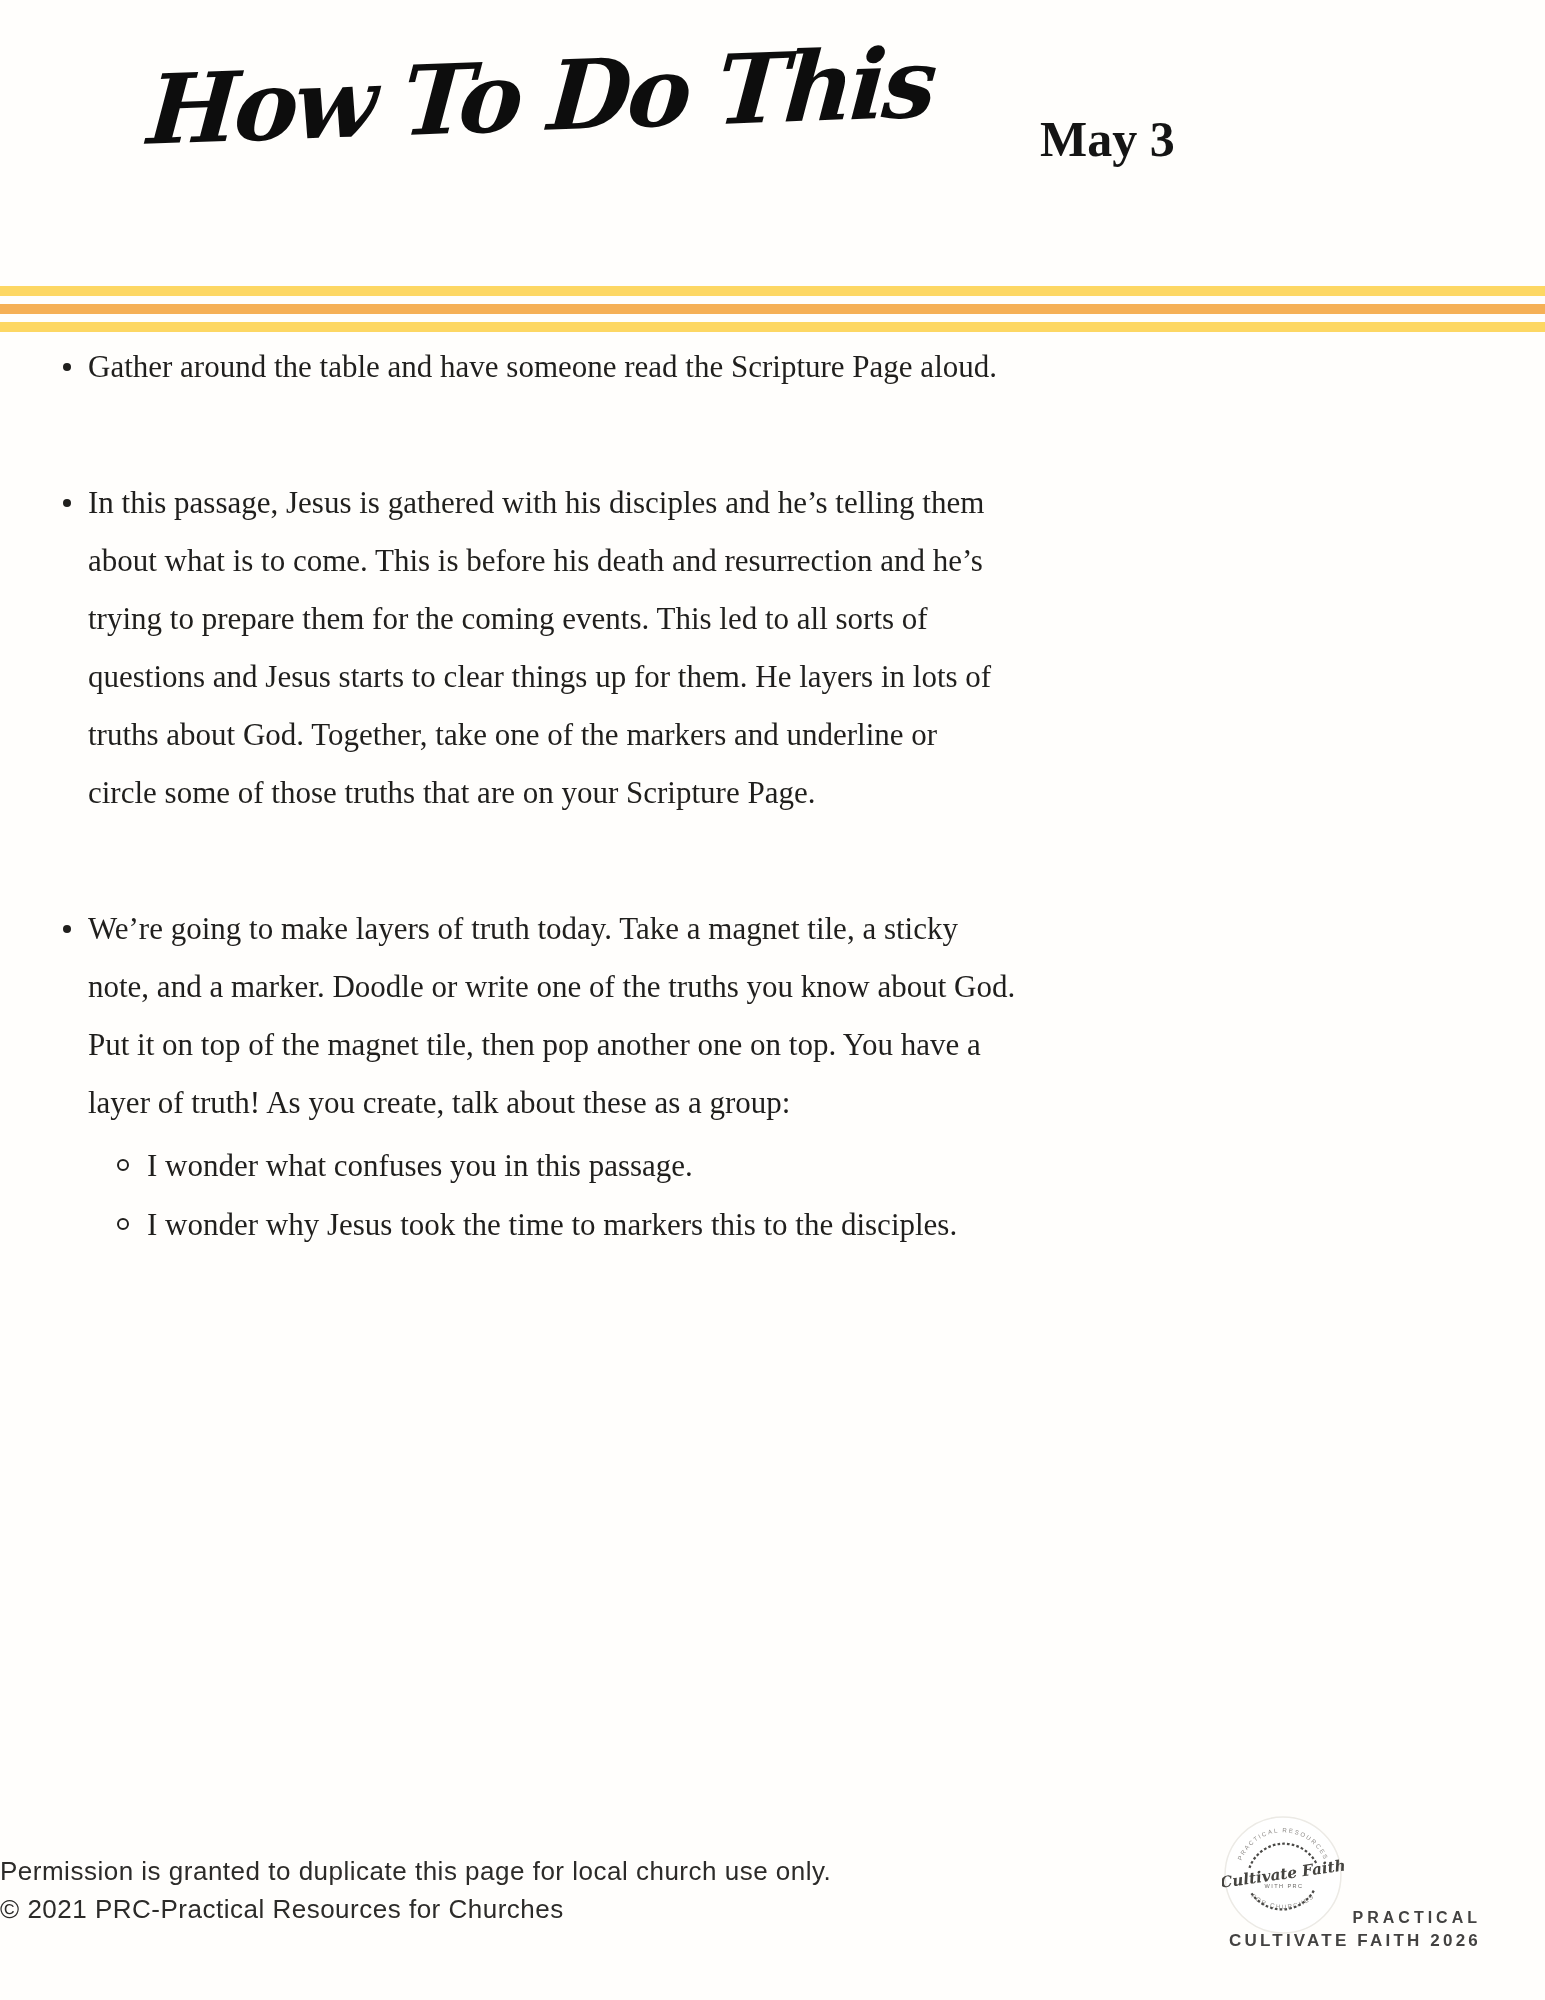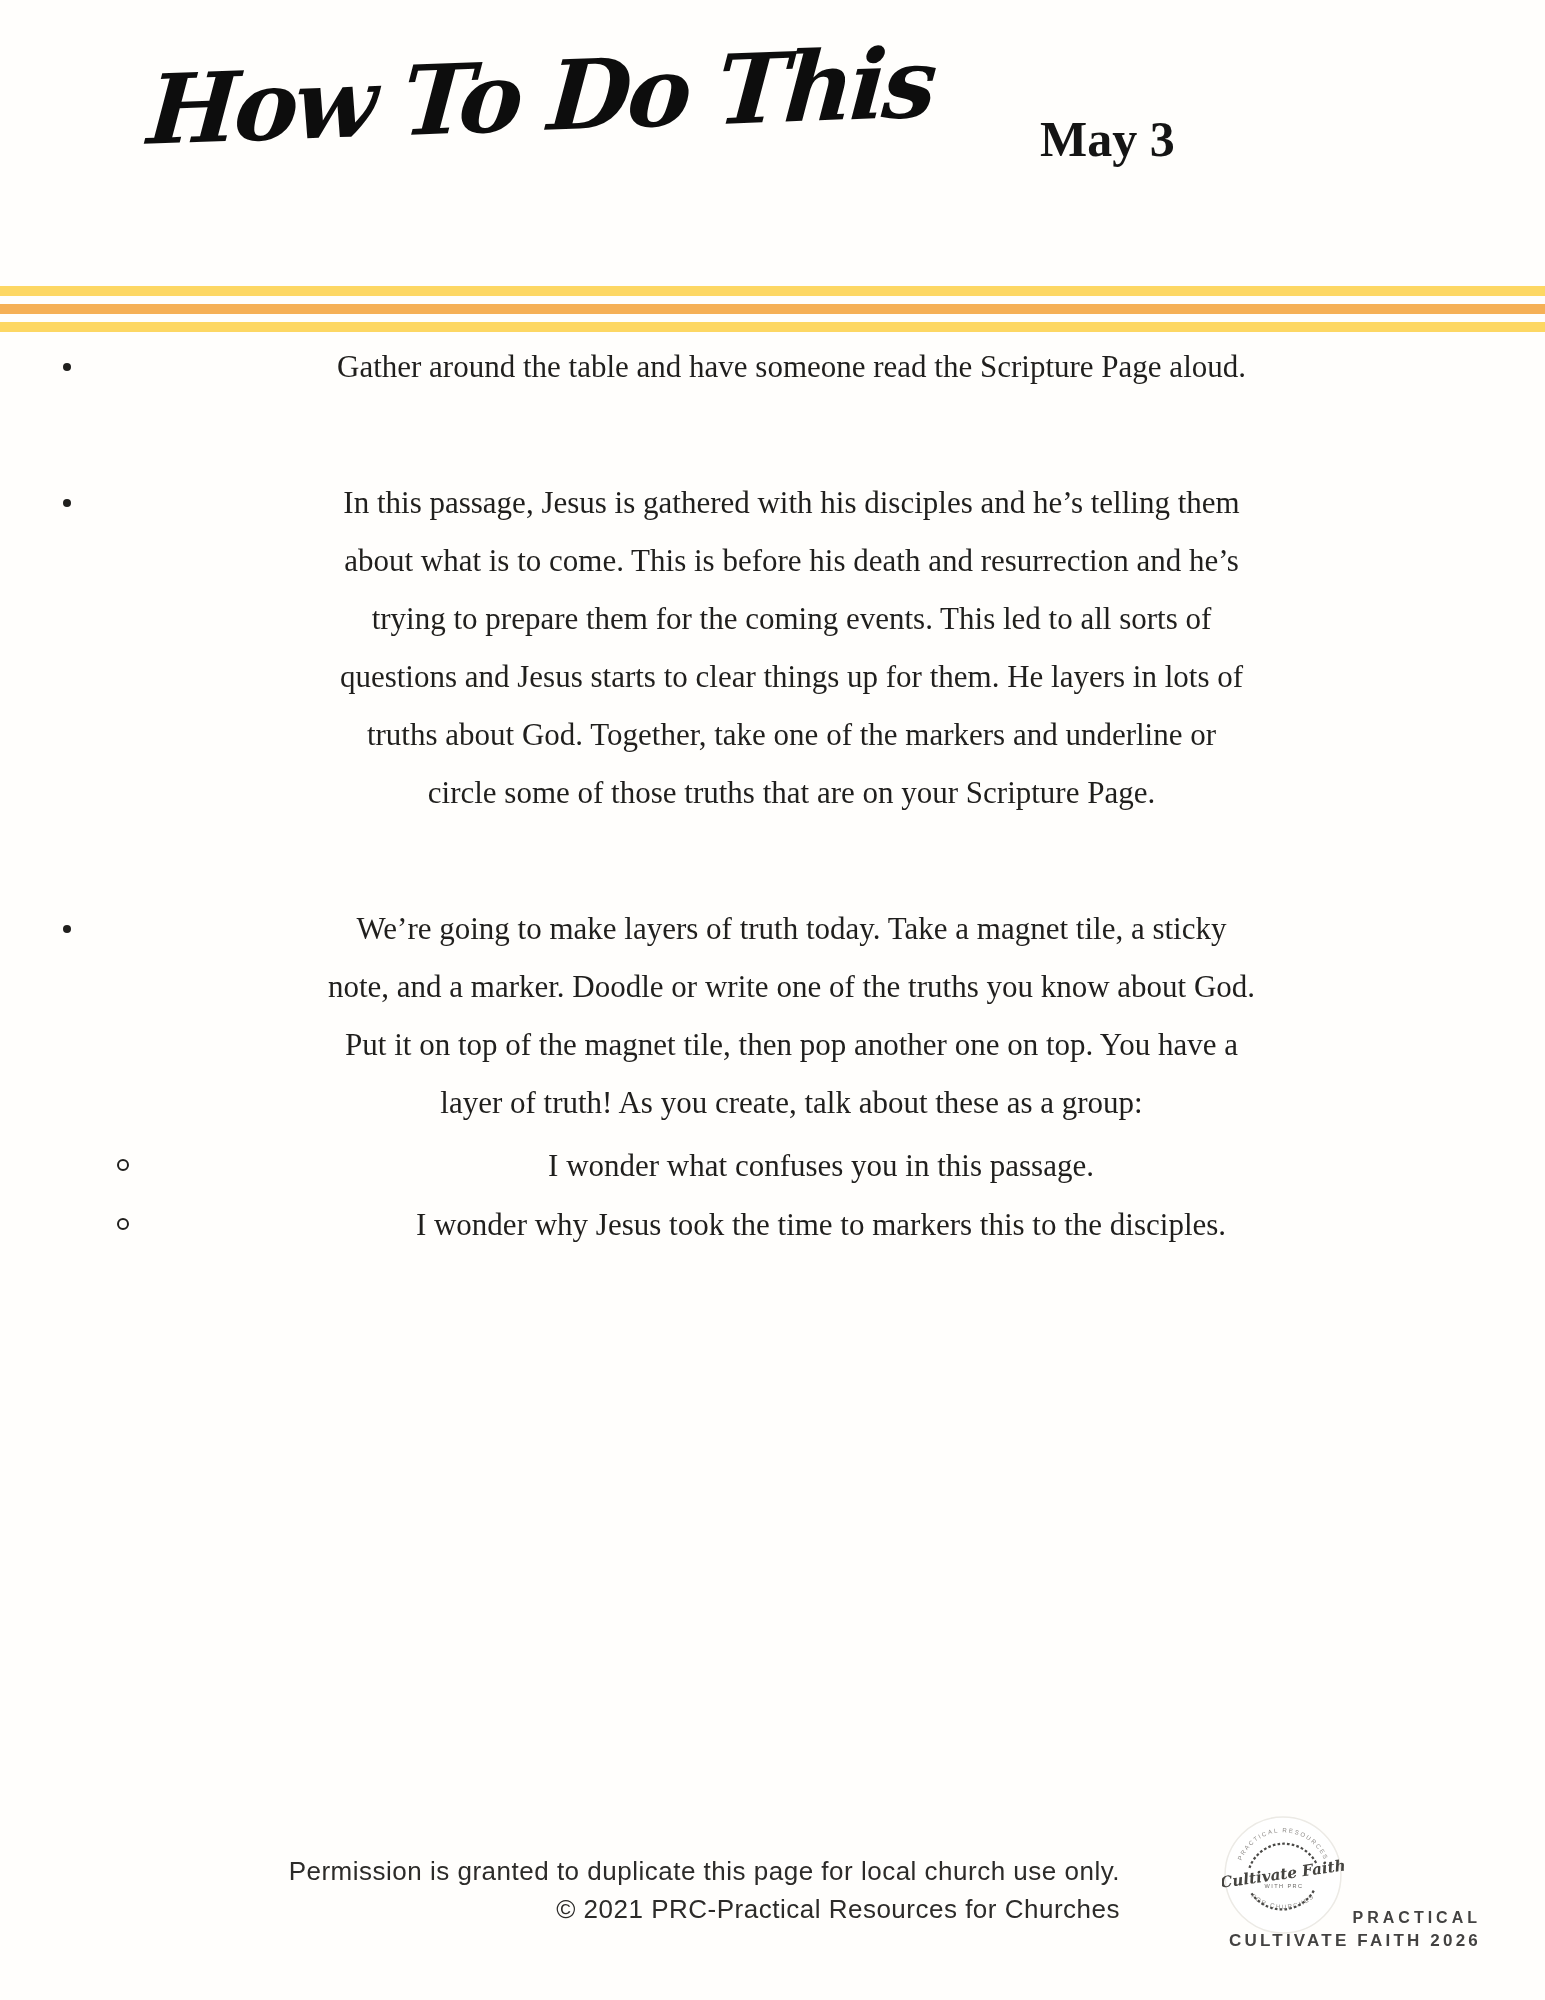--- a/index.html
+++ b/index.html
@@ -44,39 +44,39 @@
   .bullets > li {
     position:relative; padding-left:28px; margin:0 0 78px 0;
     font-size:31px; line-height:58px;
   }
   .bullets > li:nth-child(3) { margin-bottom:68px; }
   .bullets > li:nth-child(4) { margin-bottom:0; }
   .bullets > li::before {
     content:""; position:absolute; left:3px; top:25px;
     width:8px; height:8px; border-radius:50%; background:#201f1d;
   }
-  .para { white-space:pre-line;text-align:center; }
+  .para { white-space:pre-line; }
 
   .sub-bullets {
     list-style:none; margin:4px 0 0 0; padding:0;
   }
   .sub-bullets > li {
     position:relative; margin-left:29px; padding-left:30px;
     font-size:31px; line-height:59px;
   }
   .sub-bullets > li::before {
     content:""; position:absolute; left:0; top:23px;
     width:8px; height:8px; border:2.5px solid #201f1d;
     border-radius:50%; background:transparent;
   }
 
   
   .permission {
     position:absolute; left:0; top:1852px; width:1120px;
-    text-align:right;
+    text-align:left;
     font-family:"Liberation Sans", sans-serif;
     font-size:26px; line-height:38px; letter-spacing:0.5px;
     color:#2c2b29;
   }
   .badge {
     position:absolute; left:1222px; top:1814px;
     width:122px; height:122px;
   }
   .badge .tiny {
     font-family:"Liberation Sans", sans-serif;

